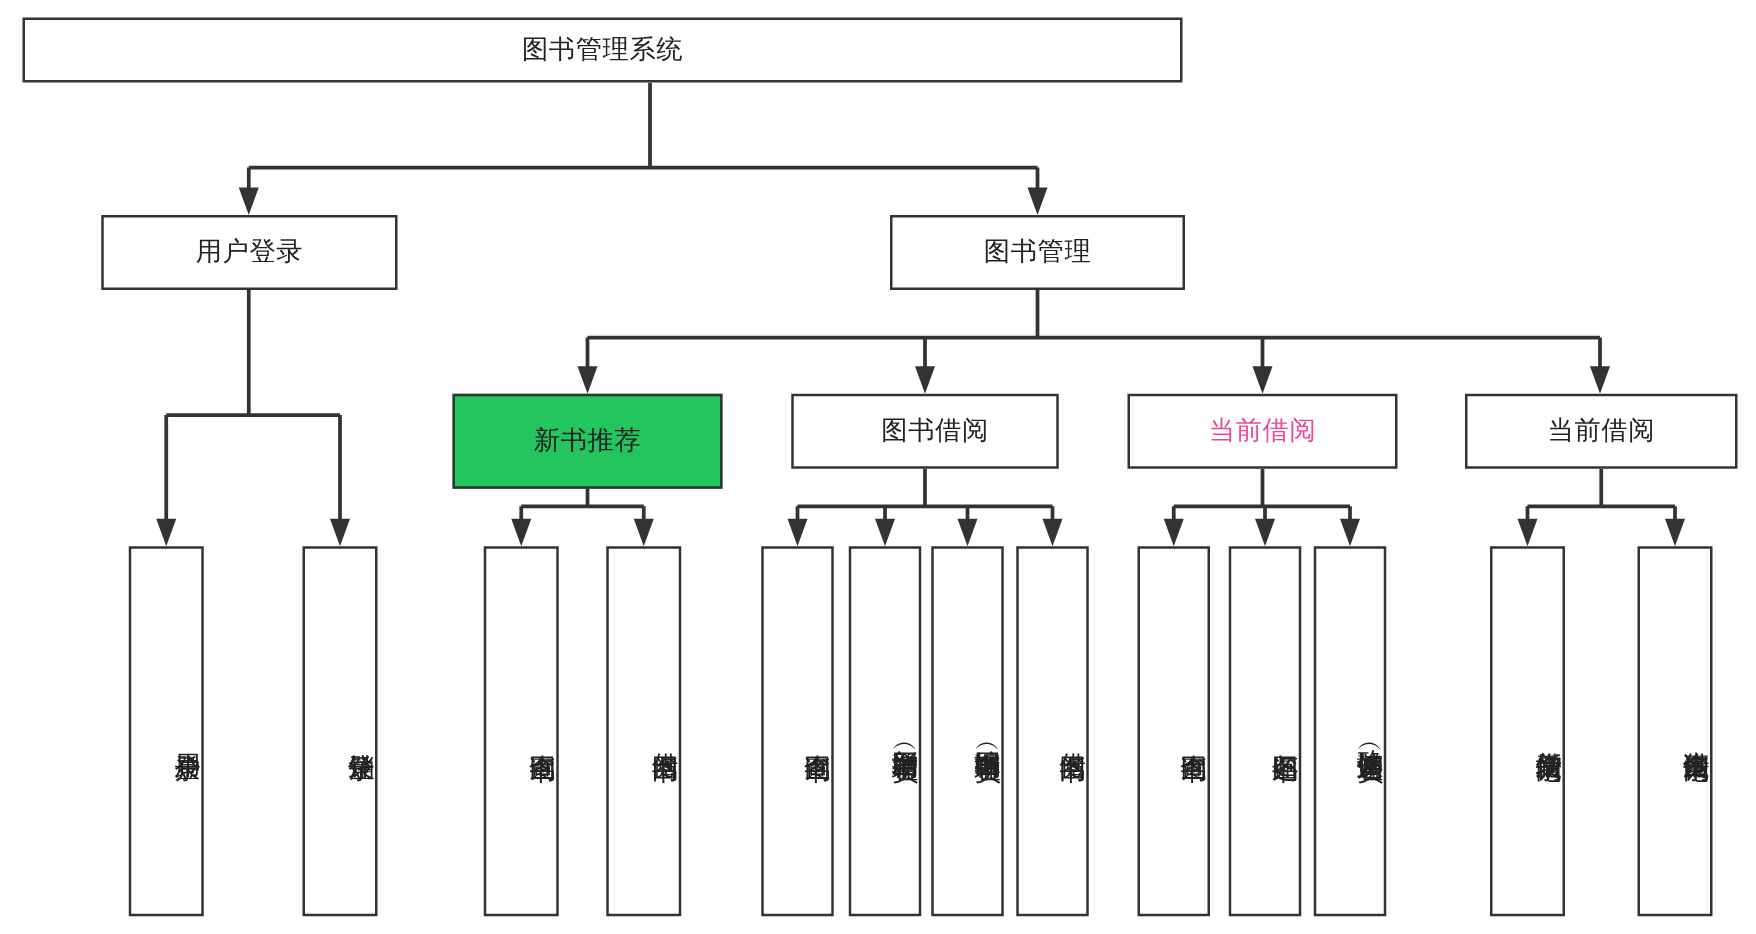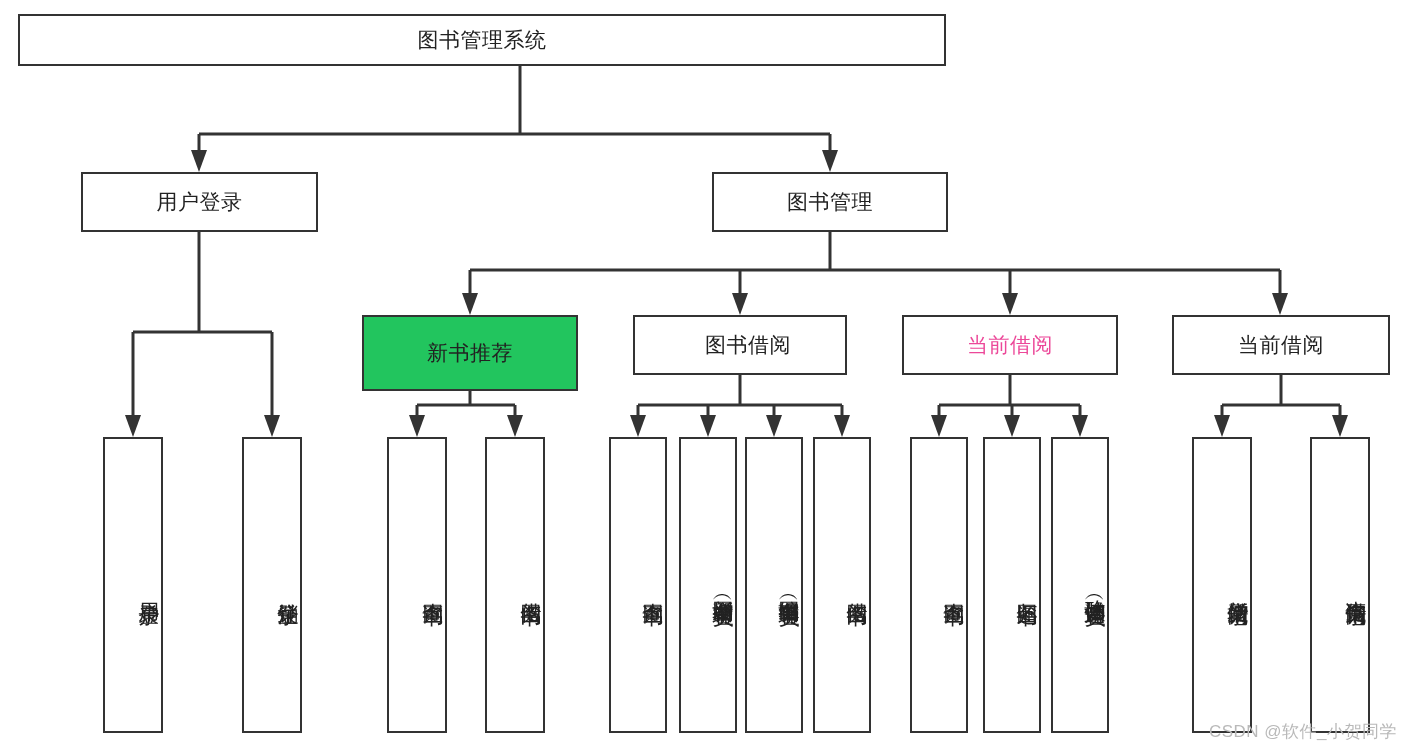--- a/index.html
+++ b/index.html
@@ -190,14 +190,13 @@
         <span class="node-label">确认归还（管理员）</span>
       </div>
       <div class="node vert tall-pad" style="left: 1192px; top: 437px; width: 60px; height: 296px; border-color: rgb(51, 51, 51); background: rgb(255, 255, 255); color: rgb(34, 34, 34);">
         <span class="node-label">新增借阅记录</span>
       </div>
       <div class="node vert tall-pad" style="left: 1310px; top: 437px; width: 60px; height: 296px; border-color: rgb(51, 51, 51); background: rgb(255, 255, 255); color: rgb(34, 34, 34);">
         <span class="node-label">查询借阅记录</span>
       </div>
     </div>
 
-  <div id="watermark">CSDN @软件_小贺同学</div>
 </div>
 
 </body></html>

